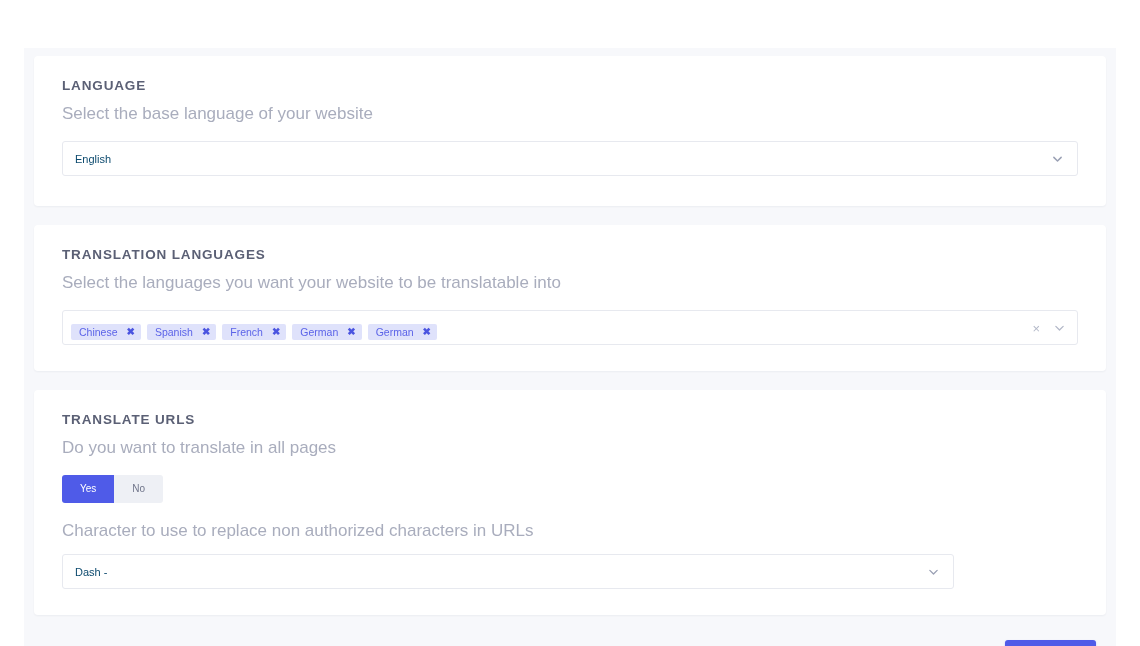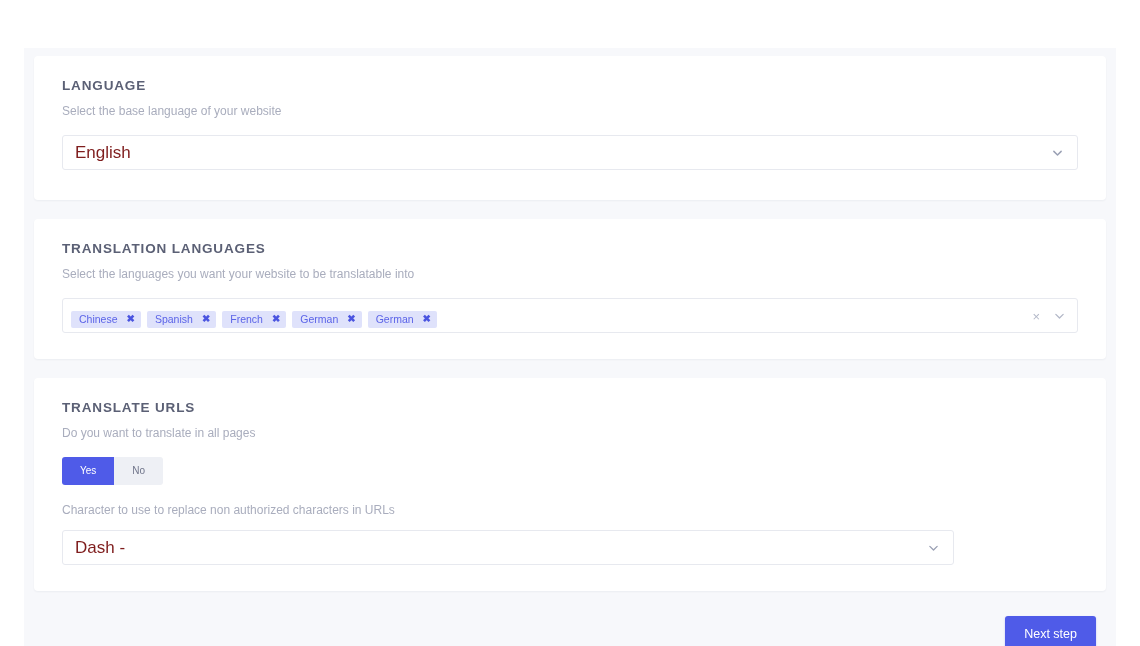--- a/index.html
+++ b/index.html
@@ -39,21 +39,21 @@
 
   .section-title {
     font-size: 13.5px;
     letter-spacing: 0.85px;
     color: #5b6075;
     font-weight: 700;
     margin: 0 0 11px 0;
     text-transform: uppercase;
   }
   .section-sub {
-    font-size: 12px;
+    font-size: 17px;
     color: #a9adbd;
     margin: 0 0 17px 0;
     font-weight: 400;
   }
   .section-sub.mt {
     margin-top: 18px;
     margin-bottom: 13px;
   }
 
   
@@ -62,22 +62,22 @@
     height: 35px;
     border: 1px solid #e7e9ef;
     border-radius: 3px;
     background: #fff;
     display: flex;
     align-items: center;
     padding: 0 12px;
     cursor: pointer;
   }
   .select .value {
-    font-size: 17px;
-    color: #7f1d1d;
+    font-size: 11px;
+    color: #0c4a6e;
   }
   .select.narrow { width: 892px; }
   .chev {
     position: absolute;
     right: 13px;
     top: 50%;
     transform: translateY(-50%);
     width: 13px;
     height: 13px;
     display: block;
@@ -86,23 +86,23 @@
   .chev svg { display: block; }
 
   
   .multiselect {
     position: relative;
     min-height: 35px;
     border: 1px solid #e7e9ef;
     border-radius: 3px;
     background: #fff;
     display: flex;
-    align-items: flex-start;
+    align-items: flex-end;
     flex-wrap: wrap;
-    padding: 12px 70px 4px 8px;
+    padding: 4px 70px 4px 8px;
     gap: 6px;
     cursor: text;
   }
   .tag {
     display: inline-flex;
     align-items: center;
     background: #dfe2fb;
     border-radius: 2px;
     padding: 3px 6px 3px 8px;
     font-size: 10.5px;

